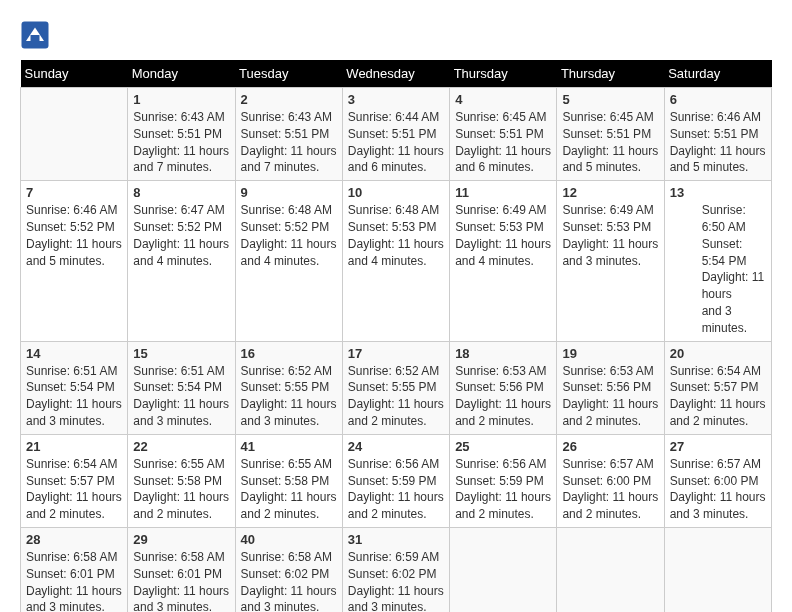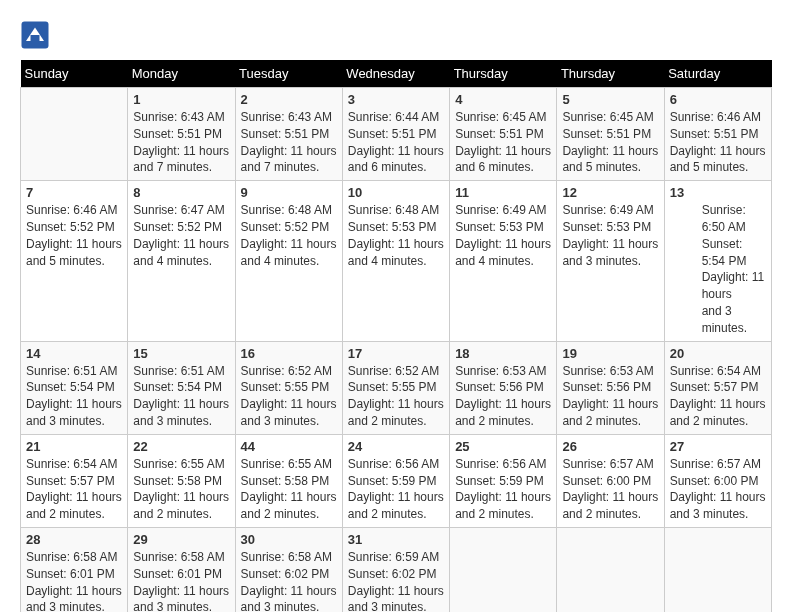--- a/index.html
+++ b/index.html
@@ -265,21 +265,21 @@
 and 2 minutes.</div>
         </td>
         <td>
           <div class="day-num">22</div>
           <div class="day-info" style="white-space: pre-line;">Sunrise: 6:55 AM
 Sunset: 5:58 PM
 Daylight: 11 hours
 and 2 minutes.</div>
         </td>
         <td>
-          <div class="day-num">44</div>
+          <div class="day-num">41</div>
           <div class="day-info" style="white-space: pre-line;">Sunrise: 6:55 AM
 Sunset: 5:58 PM
 Daylight: 11 hours
 and 2 minutes.</div>
         </td>
         <td>
           <div class="day-num">24</div>
           <div class="day-info" style="white-space: pre-line;">Sunrise: 6:56 AM
 Sunset: 5:59 PM
 Daylight: 11 hours
@@ -316,21 +316,21 @@
 and 3 minutes.</div>
         </td>
         <td>
           <div class="day-num">29</div>
           <div class="day-info" style="white-space: pre-line;">Sunrise: 6:58 AM
 Sunset: 6:01 PM
 Daylight: 11 hours
 and 3 minutes.</div>
         </td>
         <td>
-          <div class="day-num">30</div>
+          <div class="day-num">40</div>
           <div class="day-info" style="white-space: pre-line;">Sunrise: 6:58 AM
 Sunset: 6:02 PM
 Daylight: 11 hours
 and 3 minutes.</div>
         </td>
         <td>
           <div class="day-num">31</div>
           <div class="day-info" style="white-space: pre-line;">Sunrise: 6:59 AM
 Sunset: 6:02 PM
 Daylight: 11 hours

